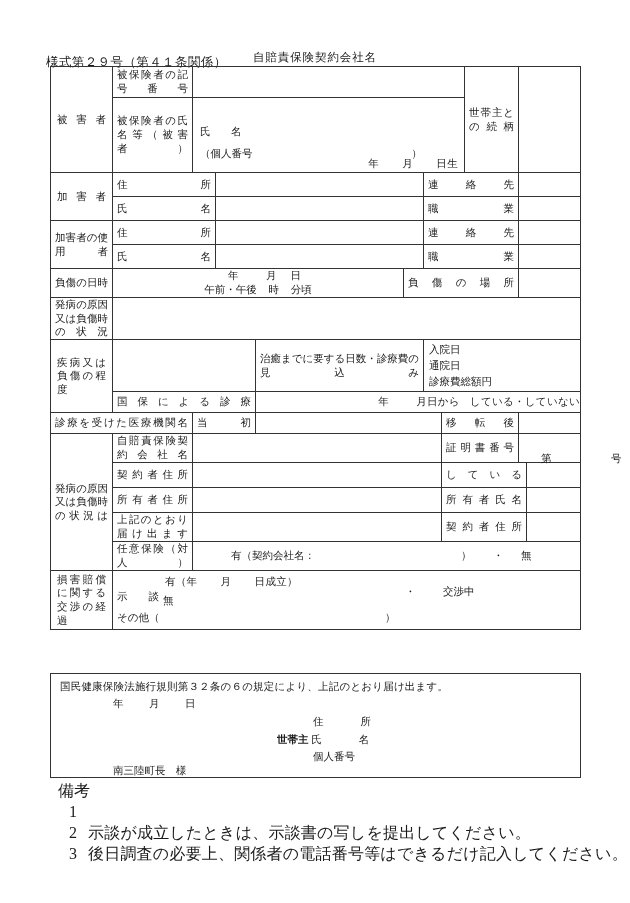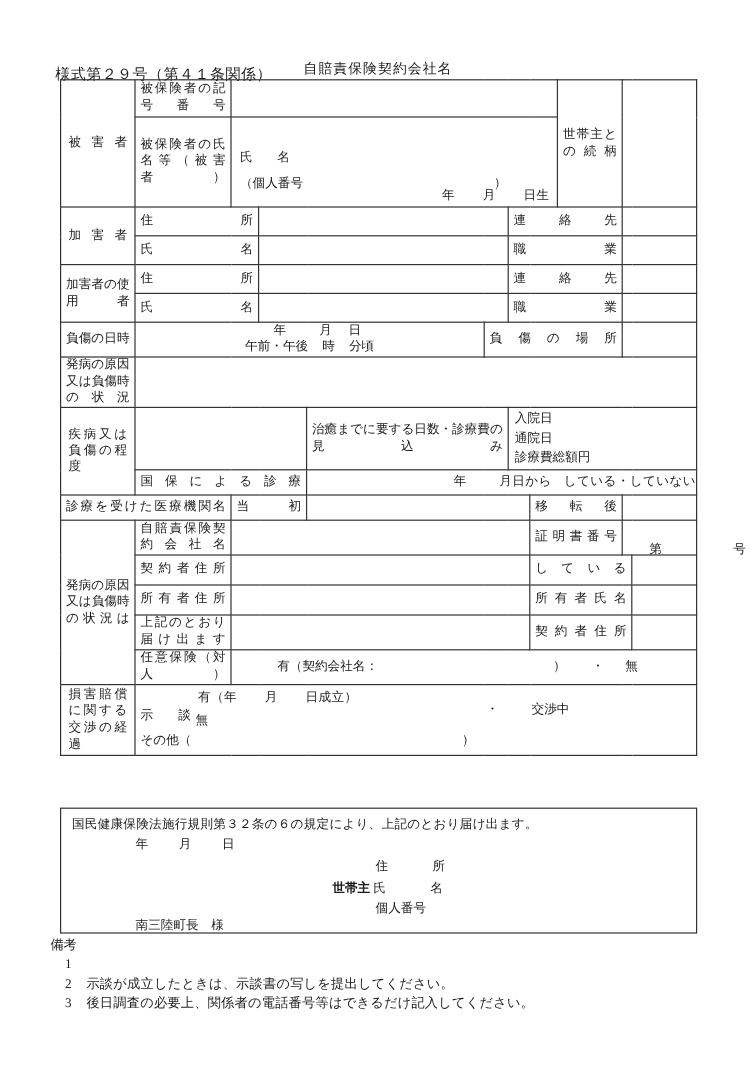--- a/index.html
+++ b/index.html
@@ -230,23 +230,23 @@
   .decl .d6 {
     position: absolute;
     left: 14px;
     top: 90px;
     margin-left: 48px;
   }
 
   
   .remarks {
     position: absolute;
-    left: 42px;
+    left: 58px;
     top: 783px;
-    font-size: 11px;
+    font-size: 16px;
     line-height: 1.0;
   }
   .remarks .hd { margin: 0 0 2px 0; }
   .remarks ol {
     margin: 0;
     padding: 0;
     list-style: none;
   }
   .remarks li {
     display: flex;

